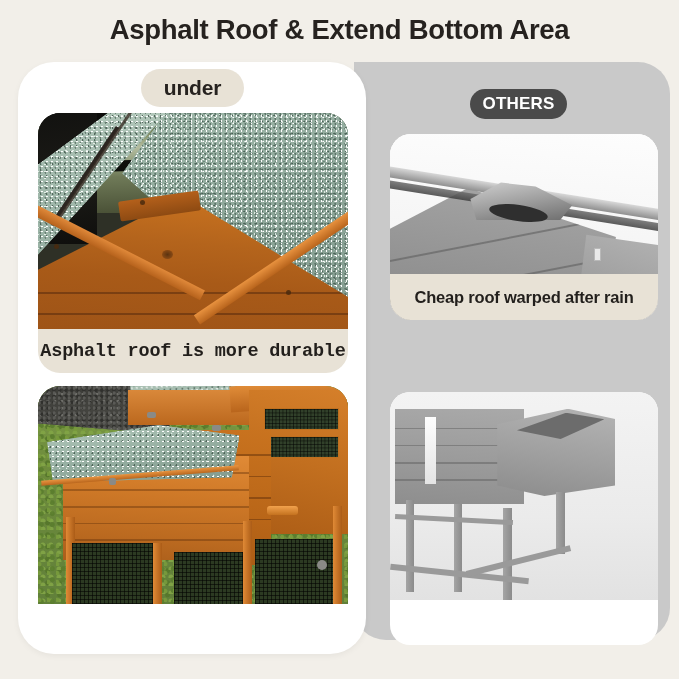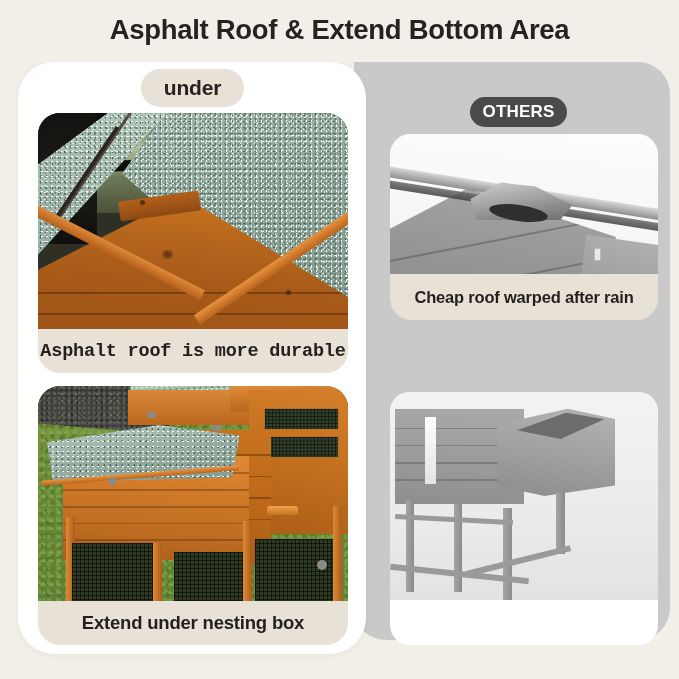--- a/index.html
+++ b/index.html
@@ -80,21 +80,20 @@
   .badge-others {
     top: 89px;
     left: 470px;
     width: 97px;
     height: 30px;
     border-radius: 15px;
     background: #4a4a4a;
     color: #ffffff;
     font-size: 17px;
     letter-spacing: 0.2px;
-    margin-top: 8px;
   }
 
   
   .card {
     position: absolute;
     overflow: hidden;
     z-index: 5;
     background: #ffffff;
   }
 
@@ -514,21 +513,20 @@
       <div class="leg" style="left:37%; top:72%; height:30%;"></div>
       <div class="leg" style="left:66%; top:62%; height:40%;"></div>
       <div class="leg" style="left:95%; top:55%; height:46%;"></div>
 
       <div class="mesh" style="left:11%; top:72%; width:26%; height:30%;"></div>
       <div class="mesh" style="left:44%; top:76%; width:22%; height:26%;"></div>
       <div class="mesh" style="left:70%; top:70%; width:25%; height:32%;"></div>
       <div class="latch" style="left:90%; top:80%; width:10px; height:10px; border-radius:50%;"></div>
     </div>
   </div>
-  <div class="caption">Extend under nesting box</div>
 </div>
 
 <div class="card card-br">
   <div class="photo">
     <div class="ph-grey-coop">
       <div class="gbody">
         <div class="pl" style="top:20%;"></div>
         <div class="pl" style="top:38%;"></div>
         <div class="pl" style="top:56%;"></div>
         <div class="pl" style="top:74%;"></div>

